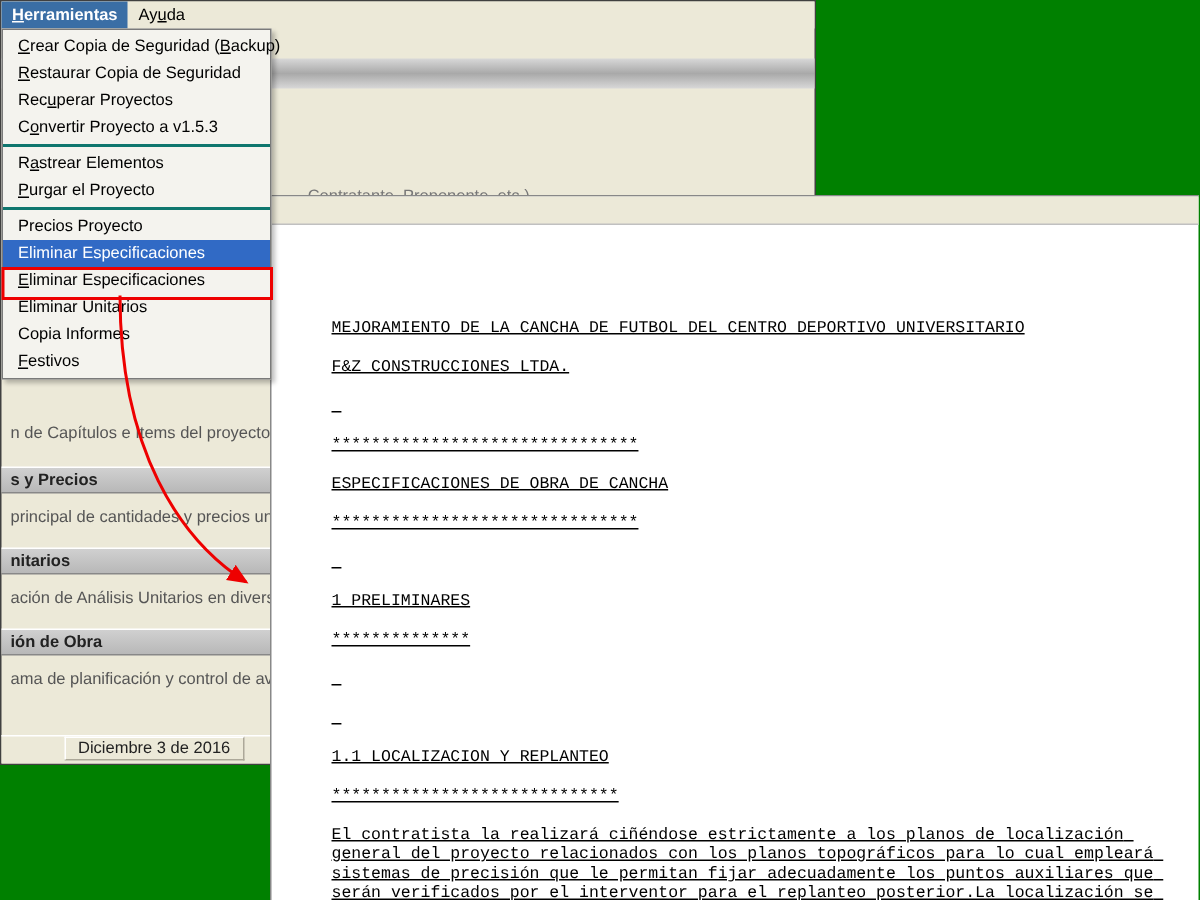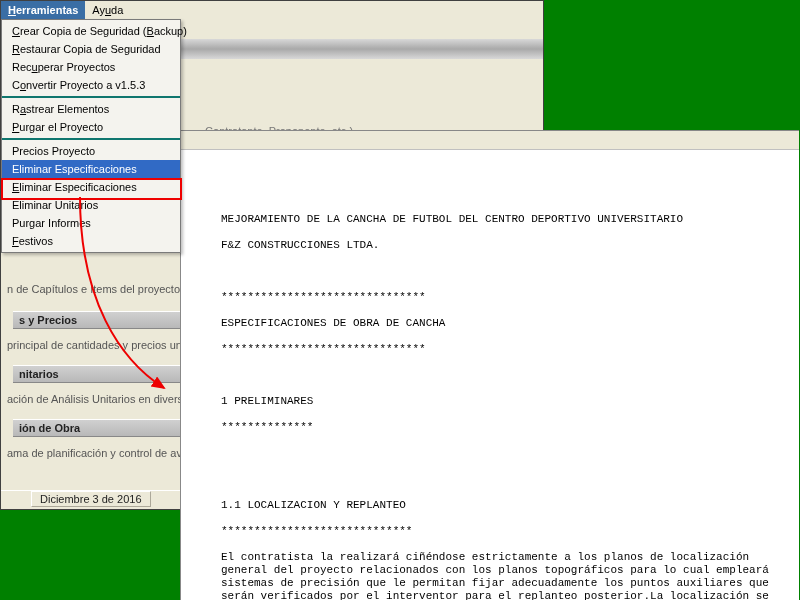--- a/index.html
+++ b/index.html
@@ -104,21 +104,21 @@
     position: absolute;
     left: 0;
     right: 0;
     padding: 4px 6px;
     color: #555;
     font-size: 11px;
     white-space: nowrap;
   }
   .heading-bar {
     position: absolute;
-    left: 12px;
+    left: 0;
     height: 18px;
     background: linear-gradient(to bottom,#d0d0d0,#b8b8b8);
     border-top: 1px solid #fff;
     border-bottom: 1px solid #888;
     color: #222;
     font-weight: bold;
     padding: 2px 6px;
     box-sizing: border-box;
     white-space: nowrap;
   }
@@ -132,21 +132,21 @@
     border-top: 1px solid #fff;
     font-size: 11px;
     color: #222;
   }
   .status-bar .cell {
     display:inline-block;
     border: 1px solid #aca899;
     border-top-color:#fff;
     border-left-color:#fff;
     padding: 1px 8px;
-    margin-left: 30px;
+    margin-left: 42px;
     background:#ece9d8;
   }
 
   
   .doc-window {
     position: absolute;
     left: 180px;
     top: 130px;
     width: 619px; 
     height: 470px; 
@@ -169,20 +169,21 @@
     position: absolute;
     left: 0; right: 0;
     top: 19px; bottom: 0;
     overflow: hidden;
     padding: 50px 8px 8px 40px;
     font-family: "Courier New", monospace;
     font-size: 11px;
     line-height: 13px;
     color: #000;
     white-space: pre-wrap;
+    text-decoration: underline;
   }
   .doc-body p { margin: 0; }
 </style>
 </head>
 <body>
 
 <div class="app-window">
 
   <div class="menubar">
     <div class="menubar-item active">
@@ -221,21 +222,21 @@
     </div>
     <div class="dropdown-section">
       <div class="dropdown-item">R<span class="dd-uline">a</span>strear Elementos</div>
       <div class="dropdown-item"><span class="dd-uline">P</span>urgar el Proyecto</div>
     </div>
     <div class="dropdown-section">
       <div class="dropdown-item">Precios Proyecto</div>
       <div class="dropdown-item highlight">Eliminar Especificaciones</div>
       <div class="dropdown-item"><span class="dd-uline">E</span>liminar Especificaciones</div>
       <div class="dropdown-item">Eliminar Unitarios</div>
-      <div class="dropdown-item">Purgar Informes</div>
+      <div class="dropdown-item">Copia Informes</div>
       <div class="dropdown-item"><span class="dd-uline">F</span>estivos</div>
     </div>
   </div>
 
 </div>
 
 <div class="red-box" style="left:1px; top:178px; width:177px; height:18px;"></div>
 
 <svg class="red-arrow" style="left:0; top:0;" width="800" height="600">
   <defs>

